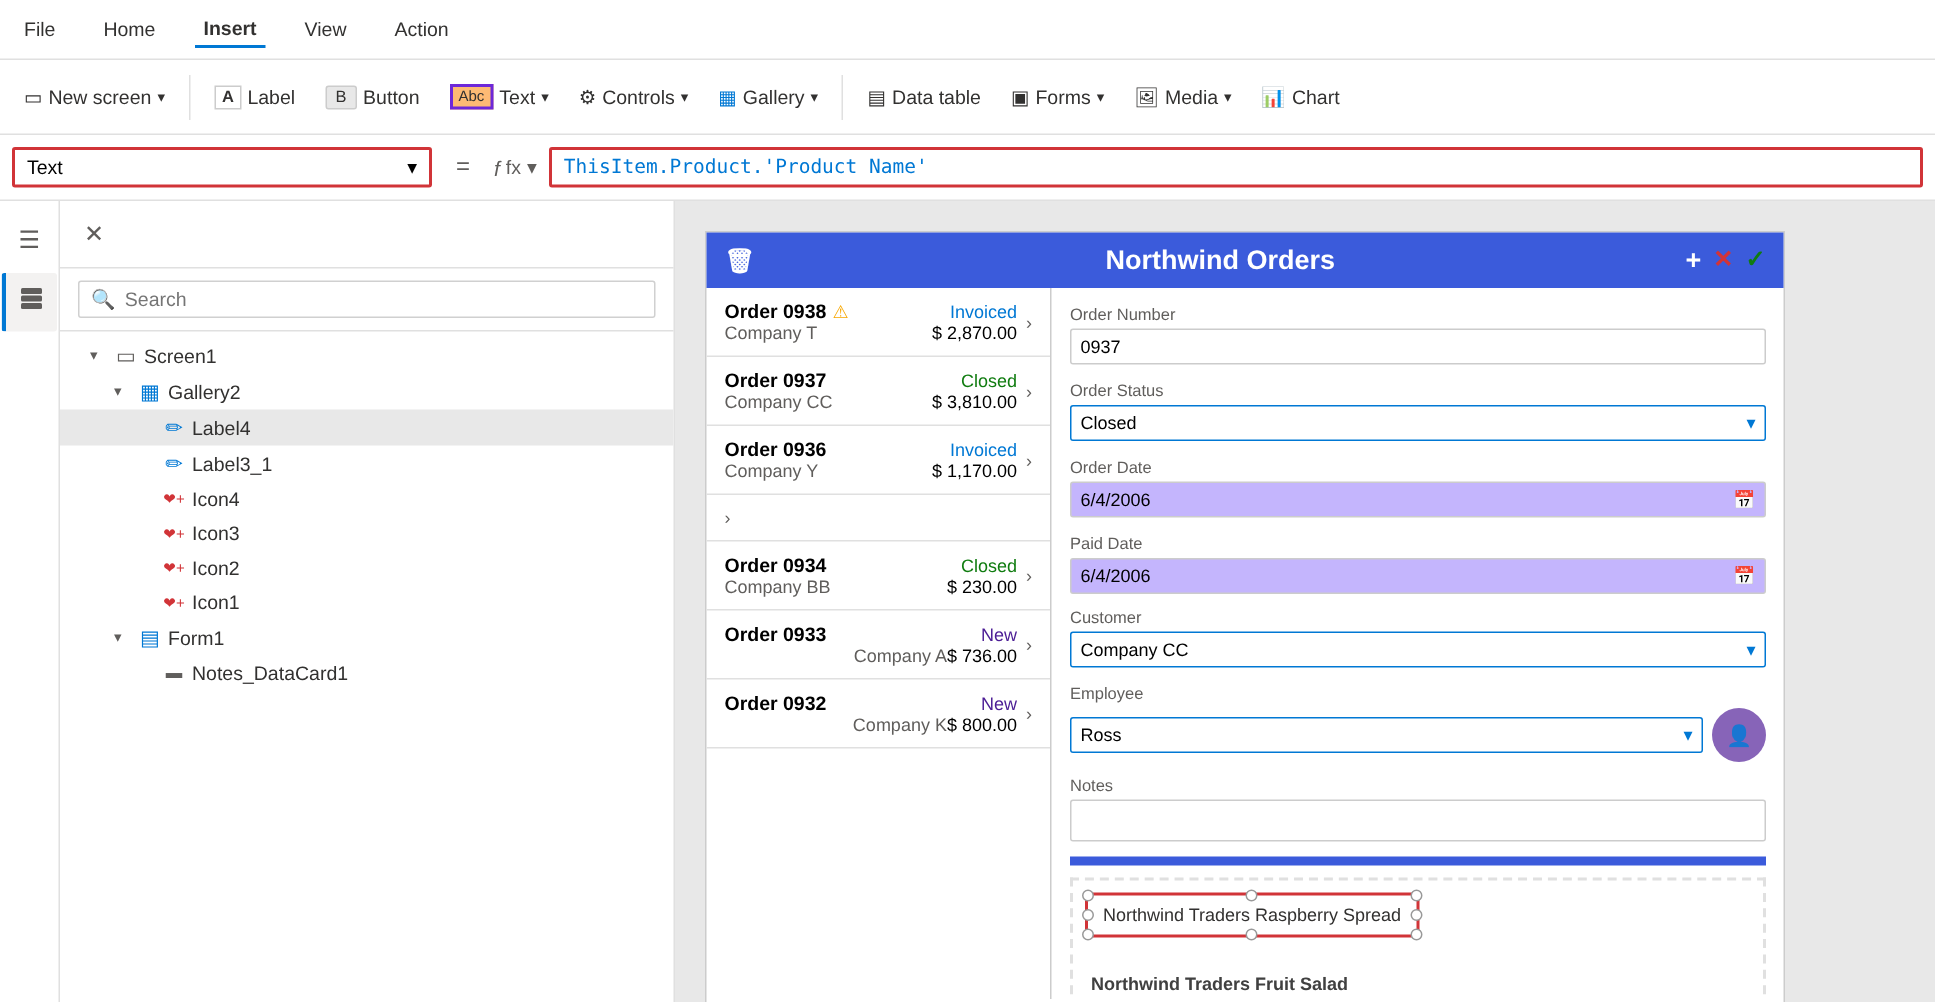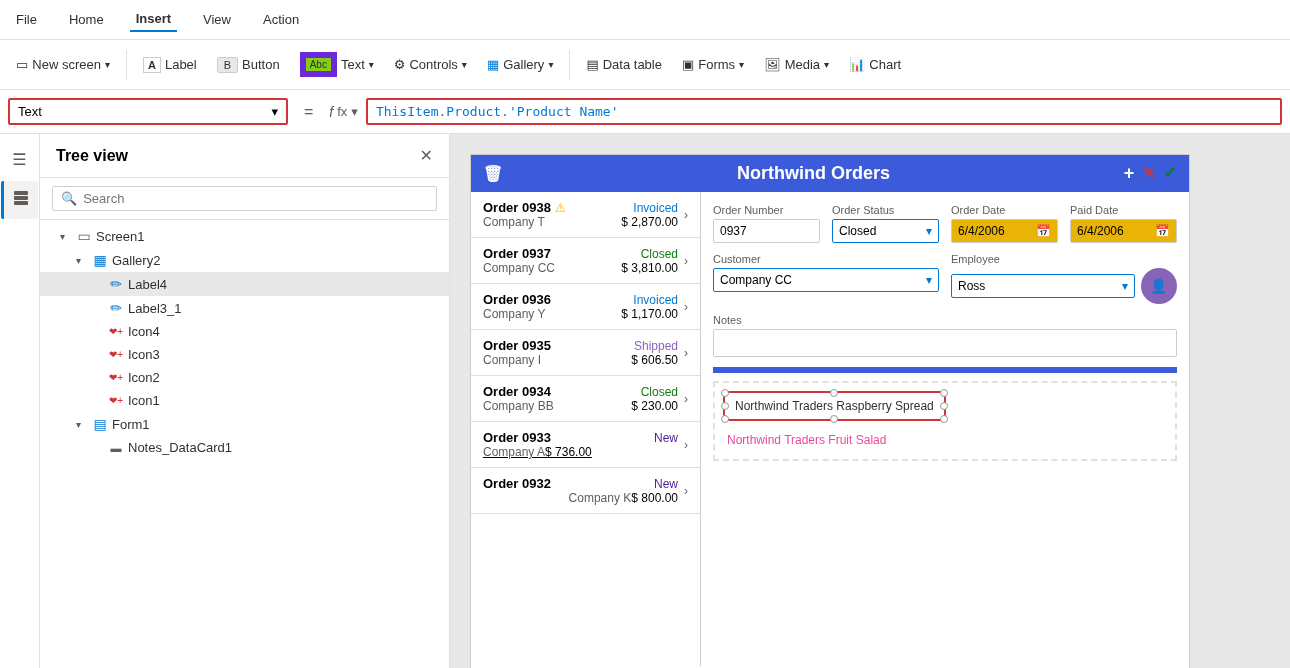--- a/index.html
+++ b/index.html
@@ -120,36 +120,36 @@
     .gallery-amount { font-size: 12px; text-align: right; }
     .gallery-status-invoiced { color: #0078d4; font-size: 12px; }
     .gallery-status-closed { color: #107c10; font-size: 12px; }
     .gallery-status-shipped { color: #8764b8; font-size: 12px; }
     .gallery-status-new { color: #4c1d95; font-size: 12px; }
     .gallery-chevron { color: #605e5c; font-size: 12px; }
     .gallery-warn { color: #f7a700; font-size: 12px; }
 
     
     .detail-panel { flex: 1; padding: 12px; overflow-y: auto; }
-    .detail-row { display: flex; gap: 12px; margin-bottom: 10px; }
+    .detail-row { display: flex; gap: 12px; margin-bottom: 10px; flex-direction: column; }
     .detail-field { flex: 1; }
     .detail-label { font-size: 11px; color: #605e5c; margin-bottom: 3px; }
     .detail-input {
       width: 100%; border: 1px solid #ccc; border-radius: 2px; padding: 4px 6px;
       font-size: 12px; background: white;
     }
     .detail-select {
       display: flex; align-items: center; border: 1px solid #0078d4; border-radius: 2px;
       padding: 4px 6px; font-size: 12px; background: white; gap: 4px;
     }
     .detail-select-text { flex: 1; }
     .detail-select-arrow { color: #0078d4; }
     .detail-date {
       display: flex; align-items: center; border: 1px solid #ccc; border-radius: 2px;
-      padding: 4px 6px; font-size: 12px; background: #eab308; gap: 4px;
+      padding: 4px 6px; font-size: 12px; background: #c4b5fd; gap: 4px;
     }
     .detail-avatar {
       width: 36px; height: 36px; border-radius: 50%; background: #8764b8;
       overflow: hidden; display: flex; align-items: center; justify-content: center;
       color: white; font-size: 14px;
     }
     .detail-notes-input {
       width: 100%; border: 1px solid #ccc; border-radius: 2px; padding: 4px 6px;
       font-size: 12px; background: white; min-height: 28px;
     }
@@ -162,21 +162,21 @@
     .product-label-box {
       border: 2px solid #d13438; border-radius: 2px; padding: 6px 10px;
       display: inline-flex; align-items: center; gap: 4px; position: relative;
       background: white;
     }
     .product-handle {
       width: 8px; height: 8px; border-radius: 50%; background: white;
       border: 1px solid #999; position: absolute;
     }
     .product-text { font-size: 12px; color: #323130; }
-    .product-text-below { font-size: 12px; color: #ec4899; margin-top: 4px; padding-left: 4px; }
+    .product-text-below { font-size: 12px; color: #404040; margin-top: 16px; padding-left: 4px; font-weight: bold; }
 
     
     .icon-screen { color: #605e5c; }
     .icon-gallery { color: #0078d4; }
 
     .chevron-down { font-size: 10px; }
   </style>
 </head>
 <body>
 
@@ -197,21 +197,21 @@
   <div class="toolbar-separator"></div>
   <button class="toolbar-btn">
     <span style="font-weight:700; border:1px solid #ccc; padding:1px 4px; font-size:11px;">A</span>
     <span>Label</span>
   </button>
   <button class="toolbar-btn">
     <span style="border:1px solid #ccc; padding:1px 6px; font-size:11px; border-radius:2px; background:#e8e8e8;">B</span>
     <span>Button</span>
   </button>
   <button class="toolbar-btn">
-    <span style="border:6px solid #6d28d9; padding:1px 4px; font-size:10px; background:#84cc16;">Abc</span>
+    <span style="border:2px solid #6d28d9; padding:1px 4px; font-size:10px; background:#fdba74;">Abc</span>
     <span>Text</span>
     <span class="chevron-down">▾</span>
   </button>
   <button class="toolbar-btn">
     <span>⚙</span>
     <span>Controls</span>
     <span class="chevron-down">▾</span>
   </button>
   <button class="toolbar-btn">
     <span style="color:#0078d4;">▦</span>
@@ -263,21 +263,20 @@
       <svg width="18" height="18" viewBox="0 0 18 18" fill="none">
         <rect x="2" y="2" width="14" height="4" rx="1" fill="#605e5c"></rect>
         <rect x="2" y="7" width="14" height="4" rx="1" fill="#605e5c"></rect>
         <rect x="2" y="12" width="14" height="4" rx="1" fill="#605e5c"></rect>
       </svg>
     </div>
   </div>
 
   <div class="sidebar">
     <div class="sidebar-header">
-      <span class="sidebar-title">Tree view</span>
       <span class="sidebar-close">✕</span>
     </div>
     <div class="sidebar-search">
       <div class="search-input-wrap">
         <span class="search-icon">🔍</span>
         <input type="text" style="border: none; outline: none; font-size: 13px; width: 100%;" placeholder="Search">
       </div>
     </div>
     <div class="tree-view">
 
@@ -399,30 +398,20 @@
               </div>
               <div style="display:flex; justify-content:space-between;">
                 <span class="gallery-company">Company Y</span>
                 <span class="gallery-amount">$ 1,170.00</span>
               </div>
             </div>
             <span class="gallery-chevron">›</span>
           </div>
 
           <div class="gallery-item">
-            <div class="gallery-item-info">
-              <div style="display:flex; align-items:center; gap:4px;">
-                <span class="gallery-order">Order 0935</span>
-                <span class="gallery-status-shipped" style="margin-left:auto;">Shipped</span>
-              </div>
-              <div style="display:flex; justify-content:space-between;">
-                <span class="gallery-company">Company I</span>
-                <span class="gallery-amount">$ 606.50</span>
-              </div>
-            </div>
             <span class="gallery-chevron">›</span>
           </div>
 
           <div class="gallery-item">
             <div class="gallery-item-info">
               <div style="display:flex; align-items:center; gap:4px;">
                 <span class="gallery-order">Order 0934</span>
                 <span class="gallery-status-closed" style="margin-left:auto;">Closed</span>
               </div>
               <div style="display:flex; justify-content:space-between;">
@@ -432,21 +421,21 @@
             </div>
             <span class="gallery-chevron">›</span>
           </div>
 
           <div class="gallery-item">
             <div class="gallery-item-info">
               <div style="display:flex; align-items:flex-end; gap:4px;">
                 <span class="gallery-order">Order 0933</span>
                 <span class="gallery-status-new" style="margin-left:auto;">New</span>
               </div>
-              <div style="display:flex; justify-content:flex-start;text-decoration:underline;">
+              <div style="display:flex; justify-content:flex-end;">
                 <span class="gallery-company">Company A</span>
                 <span class="gallery-amount">$ 736.00</span>
               </div>
             </div>
             <span class="gallery-chevron">›</span>
           </div>
 
           <div class="gallery-item">
             <div class="gallery-item-info">
               <div style="display:flex; align-items:center; gap:4px;">

